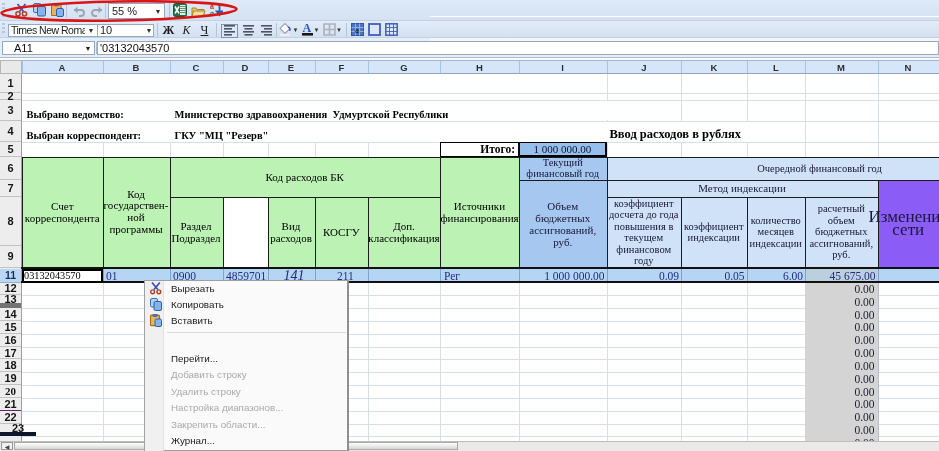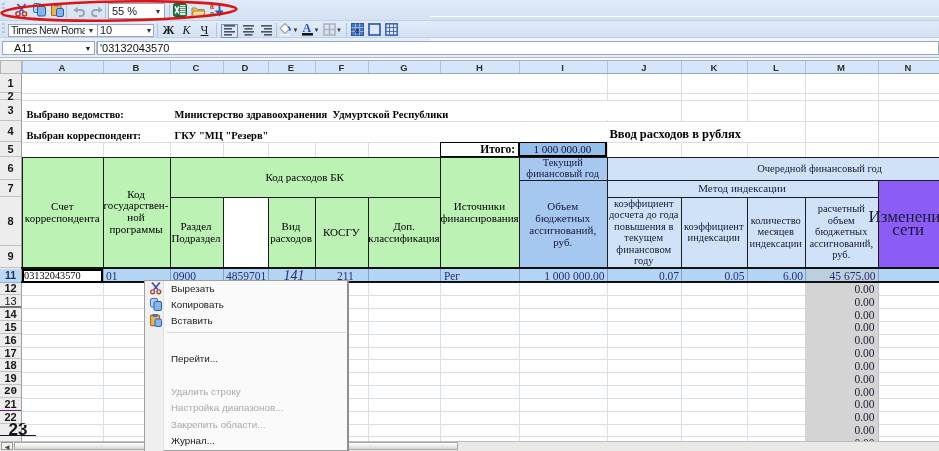--- a/index.html
+++ b/index.html
@@ -193,31 +193,31 @@
 <div style="position:absolute;left:0px;top:74px;width:21px;height:19px;display:flex;align-items:center;justify-content:center;font-family:'Liberation Sans';font-size:11px;font-weight:600;color:#161616;border-bottom:1px solid #c2c2c2;box-sizing:border-box;">1</div>
 <div style="position:absolute;left:0px;top:93px;width:21px;height:6.5px;display:flex;align-items:center;justify-content:center;font-family:'Liberation Sans';font-size:11px;font-weight:600;color:#161616;border-bottom:1px solid #c2c2c2;box-sizing:border-box;">2</div>
 <div style="position:absolute;left:0px;top:99.5px;width:21px;height:21px;display:flex;align-items:center;justify-content:center;font-family:'Liberation Sans';font-size:11px;font-weight:600;color:#161616;border-bottom:1px solid #c2c2c2;box-sizing:border-box;">3</div>
 <div style="position:absolute;left:0px;top:120.5px;width:21px;height:21.5px;display:flex;align-items:center;justify-content:center;font-family:'Liberation Sans';font-size:11px;font-weight:600;color:#161616;border-bottom:1px solid #c2c2c2;box-sizing:border-box;">4</div>
 <div style="position:absolute;left:0px;top:142px;width:21px;height:14.5px;display:flex;align-items:center;justify-content:center;font-family:'Liberation Sans';font-size:11px;font-weight:600;color:#161616;border-bottom:1px solid #c2c2c2;box-sizing:border-box;">5</div>
 <div style="position:absolute;left:0px;top:156.5px;width:21px;height:23.5px;display:flex;align-items:center;justify-content:center;font-family:'Liberation Sans';font-size:11px;font-weight:600;color:#161616;border-bottom:1px solid #c2c2c2;box-sizing:border-box;">6</div>
 <div style="position:absolute;left:0px;top:180px;width:21px;height:16.5px;display:flex;align-items:center;justify-content:center;font-family:'Liberation Sans';font-size:11px;font-weight:600;color:#161616;border-bottom:1px solid #c2c2c2;box-sizing:border-box;">7</div>
 <div style="position:absolute;left:0px;top:196.5px;width:21px;height:49.5px;display:flex;align-items:center;justify-content:center;font-family:'Liberation Sans';font-size:11px;font-weight:600;color:#161616;border-bottom:1px solid #c2c2c2;box-sizing:border-box;">8</div>
 <div style="position:absolute;left:0px;top:246px;width:21px;height:21.5px;display:flex;align-items:center;justify-content:center;font-family:'Liberation Sans';font-size:11px;font-weight:600;color:#161616;border-bottom:1px solid #c2c2c2;box-sizing:border-box;">9</div>
 <div style="position:absolute;left:0px;top:282.5px;width:21px;height:12.83px;display:flex;align-items:center;justify-content:center;font-family:'Liberation Sans';font-size:11px;font-weight:600;color:#161616;border-bottom:1px solid #c2c2c2;box-sizing:border-box;">12</div>
-<div style="position:absolute;left:0px;top:295.33px;width:21px;height:12.83px;display:flex;align-items:center;justify-content:center;font-family:'Liberation Sans';font-size:11px;font-weight:400;color:#161616;border-bottom:2px solid #737373;box-sizing:border-box;">13</div>
+<div style="position:absolute;left:0px;top:295.33px;width:21px;height:12.83px;display:flex;align-items:center;justify-content:center;font-family:'Liberation Sans';font-size:11px;font-weight:700;color:#161616;border-bottom:5px solid #737373;box-sizing:border-box;">13</div>
 <div style="position:absolute;left:0px;top:308.16px;width:21px;height:12.83px;display:flex;align-items:center;justify-content:center;font-family:'Liberation Sans';font-size:11px;font-weight:600;color:#161616;border-bottom:1px solid #c2c2c2;box-sizing:border-box;">14</div>
 <div style="position:absolute;left:0px;top:320.99px;width:21px;height:12.83px;display:flex;align-items:center;justify-content:center;font-family:'Liberation Sans';font-size:11px;font-weight:600;color:#161616;border-bottom:1px solid #c2c2c2;box-sizing:border-box;">15</div>
 <div style="position:absolute;left:0px;top:333.82px;width:21px;height:12.83px;display:flex;align-items:center;justify-content:center;font-family:'Liberation Sans';font-size:11px;font-weight:600;color:#161616;border-bottom:1px solid #c2c2c2;box-sizing:border-box;">16</div>
 <div style="position:absolute;left:0px;top:346.65px;width:21px;height:12.83px;display:flex;align-items:center;justify-content:center;font-family:'Liberation Sans';font-size:11px;font-weight:600;color:#161616;border-bottom:1px solid #c2c2c2;box-sizing:border-box;">17</div>
 <div style="position:absolute;left:0px;top:359.48px;width:21px;height:12.83px;display:flex;align-items:center;justify-content:center;font-family:'Liberation Sans';font-size:11px;font-weight:600;color:#161616;border-bottom:1px solid #c2c2c2;box-sizing:border-box;">18</div>
 <div style="position:absolute;left:0px;top:372.31px;width:21px;height:12.83px;display:flex;align-items:center;justify-content:center;font-family:'Liberation Sans';font-size:11px;font-weight:600;color:#161616;border-bottom:1px solid #c2c2c2;box-sizing:border-box;">19</div>
-<div style="position:absolute;left:0px;top:385.14px;width:21px;height:12.83px;display:flex;align-items:center;justify-content:center;font-family:Liberation Mono, monospace;font-size:11px;font-weight:600;color:#161616;border-bottom:1px solid #c2c2c2;box-sizing:border-box;">20</div>
+<div style="position:absolute;left:0px;top:385.14px;width:21px;height:12.83px;display:flex;align-items:center;justify-content:center;font-family:Liberation Serif, serif;font-size:11px;font-weight:600;color:#161616;border-bottom:1px solid #c2c2c2;box-sizing:border-box;">20</div>
 <div style="position:absolute;left:0px;top:397.97px;width:21px;height:12.83px;display:flex;align-items:center;justify-content:center;font-family:'Liberation Sans';font-size:11px;font-weight:600;color:#161616;border-bottom:1px solid #701a75;box-sizing:border-box;">21</div>
 <div style="position:absolute;left:0px;top:410.8px;width:21px;height:12.83px;display:flex;align-items:center;justify-content:center;font-family:'Liberation Sans';font-size:11px;font-weight:600;color:#161616;border-bottom:1px solid #c2c2c2;box-sizing:border-box;">22</div>
-<div style="position:absolute;left:0px;top:423.63px;width:36px;height:12.83px;display:flex;align-items:center;justify-content:center;font-family:'Liberation Sans';font-size:17px;font-weight:600;color:#161616;border-bottom:1px solid #0f172a;box-sizing:border-box;">23</div>
+<div style="position:absolute;left:0px;top:423.63px;width:36px;height:12.83px;display:flex;align-items:center;justify-content:center;font-family:'Liberation Sans';font-size:11px;font-weight:600;color:#161616;border-bottom:4px solid #0f172a;box-sizing:border-box;">23</div>
 <div style="position:absolute;left:0px;top:269px;width:21px;height:13.5px;background:#bcd7f3;display:flex;align-items:center;justify-content:center;font-family:'Liberation Sans';font-size:10.5px;font-weight:600;color:#16315e;border-bottom:1px solid #8fb0d8;box-sizing:border-box;">11</div>
 <div style="position:absolute;left:22px;top:93px;width:917px;height:1px;background:#d9dfe7;"></div>
 <div style="position:absolute;left:22px;top:99.5px;width:917px;height:1px;background:#d9dfe7;"></div>
 <div style="position:absolute;left:22px;top:120.5px;width:917px;height:1px;background:#d9dfe7;"></div>
 <div style="position:absolute;left:22px;top:142px;width:917px;height:1px;background:#d9dfe7;"></div>
 <div style="position:absolute;left:22px;top:156.5px;width:917px;height:1px;background:#d9dfe7;"></div>
 <div style="position:absolute;left:606.5px;top:74px;width:1px;height:68px;background:#d9dfe7;"></div>
 <div style="position:absolute;left:681px;top:74px;width:1px;height:68px;background:#d9dfe7;"></div>
 <div style="position:absolute;left:746.5px;top:74px;width:1px;height:68px;background:#d9dfe7;"></div>
 <div style="position:absolute;left:805px;top:74px;width:1px;height:68px;background:#d9dfe7;"></div>
@@ -319,21 +319,21 @@
 <div style="position:absolute;left:746.5px;top:269px;width:1px;height:13.5px;background:#7da2cc;"></div>
 <div style="position:absolute;left:805px;top:269px;width:1px;height:13.5px;background:#7da2cc;"></div>
 <div style="position:absolute;left:877.5px;top:269px;width:1px;height:13.5px;background:#7da2cc;"></div>
 <div style="position:absolute;left:103.5px;top:269px;width:64.5px;height:13.5px;background:transparent;display:flex;align-items:center;justify-content:flex-start;font-family:'Liberation Serif',serif;font-size:11.5px;line-height:12.5px;color:#232d7d;padding-left:2.5px;">01</div>
 <div style="position:absolute;left:170.5px;top:269px;width:50.5px;height:13.5px;background:transparent;display:flex;align-items:center;justify-content:flex-start;font-family:'Liberation Serif',serif;font-size:11.5px;line-height:12.5px;color:#232d7d;padding-left:2.5px;">0900</div>
 <div style="position:absolute;left:223.5px;top:269px;width:42.5px;height:13.5px;background:transparent;display:flex;align-items:center;justify-content:flex-start;font-family:'Liberation Serif',serif;font-size:11.5px;line-height:12.5px;color:#232d7d;padding-left:2.5px;">4859701</div>
 <div style="position:absolute;left:268.5px;top:269px;width:44.5px;height:13.5px;background:transparent;display:flex;align-items:center;justify-content:flex-start;font-family:'Liberation Serif',serif;font-size:14px;line-height:12.5px;color:#232d7d;padding-left:15px;font-style:italic;">141</div>
 <div style="position:absolute;left:315.5px;top:269px;width:51.5px;height:13.5px;background:transparent;display:flex;align-items:center;justify-content:flex-start;font-family:'Liberation Serif',serif;font-size:11.5px;line-height:12.5px;color:#232d7d;padding-left:2.5px;margin-left:19px;">211</div>
 <div style="position:absolute;left:441.5px;top:269px;width:76.5px;height:13.5px;background:transparent;display:flex;align-items:center;justify-content:flex-start;font-family:'Liberation Serif',serif;font-size:11.5px;line-height:12.5px;color:#232d7d;padding-left:2.5px;">Рег</div>
 <div style="position:absolute;left:520px;top:269px;width:84.5px;height:13.5px;background:transparent;display:flex;align-items:center;justify-content:flex-end;font-family:'Liberation Serif',serif;font-size:11.5px;line-height:12.5px;color:#232d7d;text-align:right;padding-right:3px;">1 000 000.00</div>
-<div style="position:absolute;left:607.5px;top:269px;width:71.5px;height:13.5px;background:transparent;display:flex;align-items:center;justify-content:flex-end;font-family:'Liberation Serif',serif;font-size:11.5px;line-height:12.5px;color:#232d7d;text-align:right;padding-right:3px;">0.07</div>
+<div style="position:absolute;left:607.5px;top:269px;width:71.5px;height:13.5px;background:transparent;display:flex;align-items:center;justify-content:flex-end;font-family:'Liberation Serif',serif;font-size:11.5px;line-height:12.5px;color:#232d7d;text-align:right;padding-right:3px;">0.09</div>
 <div style="position:absolute;left:682px;top:269px;width:62.5px;height:13.5px;background:transparent;display:flex;align-items:center;justify-content:flex-end;font-family:'Liberation Serif',serif;font-size:11.5px;line-height:12.5px;color:#232d7d;text-align:right;padding-right:3px;">0.05</div>
 <div style="position:absolute;left:747.5px;top:269px;width:55.5px;height:13.5px;background:transparent;display:flex;align-items:center;justify-content:flex-end;font-family:'Liberation Serif',serif;font-size:11.5px;line-height:12.5px;color:#232d7d;text-align:right;padding-right:3px;">6.00</div>
 <div style="position:absolute;left:806px;top:269px;width:69.5px;height:13.5px;background:transparent;display:flex;align-items:center;justify-content:flex-end;font-family:'Liberation Serif',serif;font-size:11.5px;line-height:12.5px;color:#232d7d;text-align:right;padding-right:3px;">45 675.00</div>
 <div style="position:absolute;left:21px;top:267.3px;width:918px;height:1.9px;background:#111;"></div>
 <div style="position:absolute;left:21px;top:281.2px;width:918px;height:1.9px;background:#111;"></div>
 <div style="position:absolute;left:22px;top:268.5px;width:80.5px;height:14px;background:#fff;border:2px solid #000;box-sizing:border-box;"></div>
 <div style="position:absolute;left:22.5px;top:269.5px;width:77.5px;height:12.5px;background:transparent;display:flex;align-items:center;justify-content:flex-start;font-family:'Liberation Serif',serif;font-size:10.3px;line-height:11.3px;color:#000;padding-left:1.5px;">03132043570</div>
 <div style="position:absolute;left:805px;top:282.5px;width:72.5px;height:12.83px;background:#d4d4d4;overflow:hidden;">
       <div style="position:absolute;left:0;top:0;width:69.5px;height:12.8px;display:flex;align-items:center;justify-content:flex-end;padding-right:3px;font-family:'Liberation Serif',serif;font-size:11.5px;color:#1c1c38;">0.00</div>
     </div>
@@ -397,16 +397,17 @@
 <div style="position:absolute;left:171px;top:312.8px;width:172px;height:16.4px;display:flex;align-items:center;font-family:'Liberation Sans';font-size:9.8px;color:#1a1a1a;">Вставить</div>
 <div style="position:absolute;left:149px;top:314.3px;width:13px;height:13px;display:flex;align-items:center;justify-content:center;">
       <svg width="12" height="13" viewBox="0 0 12 13">
 <rect x="0.5" y="1.2" width="9" height="10.5" fill="#e9b45f" stroke="#b06a1a" stroke-width="1.2" rx="1"></rect>
 <rect x="2.8" y="0.3" width="4.5" height="2.2" fill="#4a76c4" stroke="#2d5fae" stroke-width="0.7" rx="0.8"></rect>
 <rect x="5" y="5" width="6.5" height="7.5" fill="#85b4ea" stroke="#2d5fae" stroke-width="1" rx="1.5"></rect>
       </svg>
     </div>
 <div style="position:absolute;left:167px;top:331.5px;width:179px;height:1px;background:#d9d9d9;"></div>
 <div style="position:absolute;left:171px;top:350.4px;width:172px;height:16.4px;display:flex;align-items:center;font-family:'Liberation Sans';font-size:9.8px;color:#1a1a1a;">Перейти...</div>
+<div style="position:absolute;left:171px;top:366.8px;width:172px;height:16.4px;display:flex;align-items:center;font-family:'Liberation Sans';font-size:9.8px;color:#a9a9a9;">Добавить строку</div>
 <div style="position:absolute;left:171px;top:383.2px;width:172px;height:16.4px;display:flex;align-items:center;font-family:'Liberation Sans';font-size:9.8px;color:#a9a9a9;">Удалить строку</div>
 <div style="position:absolute;left:171px;top:399.6px;width:172px;height:16.4px;display:flex;align-items:center;font-family:'Liberation Sans';font-size:9.8px;color:#a9a9a9;">Настройка диапазонов...</div>
 <div style="position:absolute;left:171px;top:416px;width:172px;height:16.4px;display:flex;align-items:center;font-family:'Liberation Sans';font-size:9.8px;color:#a9a9a9;">Закрепить области...</div>
 <div style="position:absolute;left:171px;top:432.4px;width:172px;height:16.4px;display:flex;align-items:center;font-family:'Liberation Sans';font-size:9.8px;color:#1a1a1a;">Журнал...</div>
 </div>
 </body></html>

